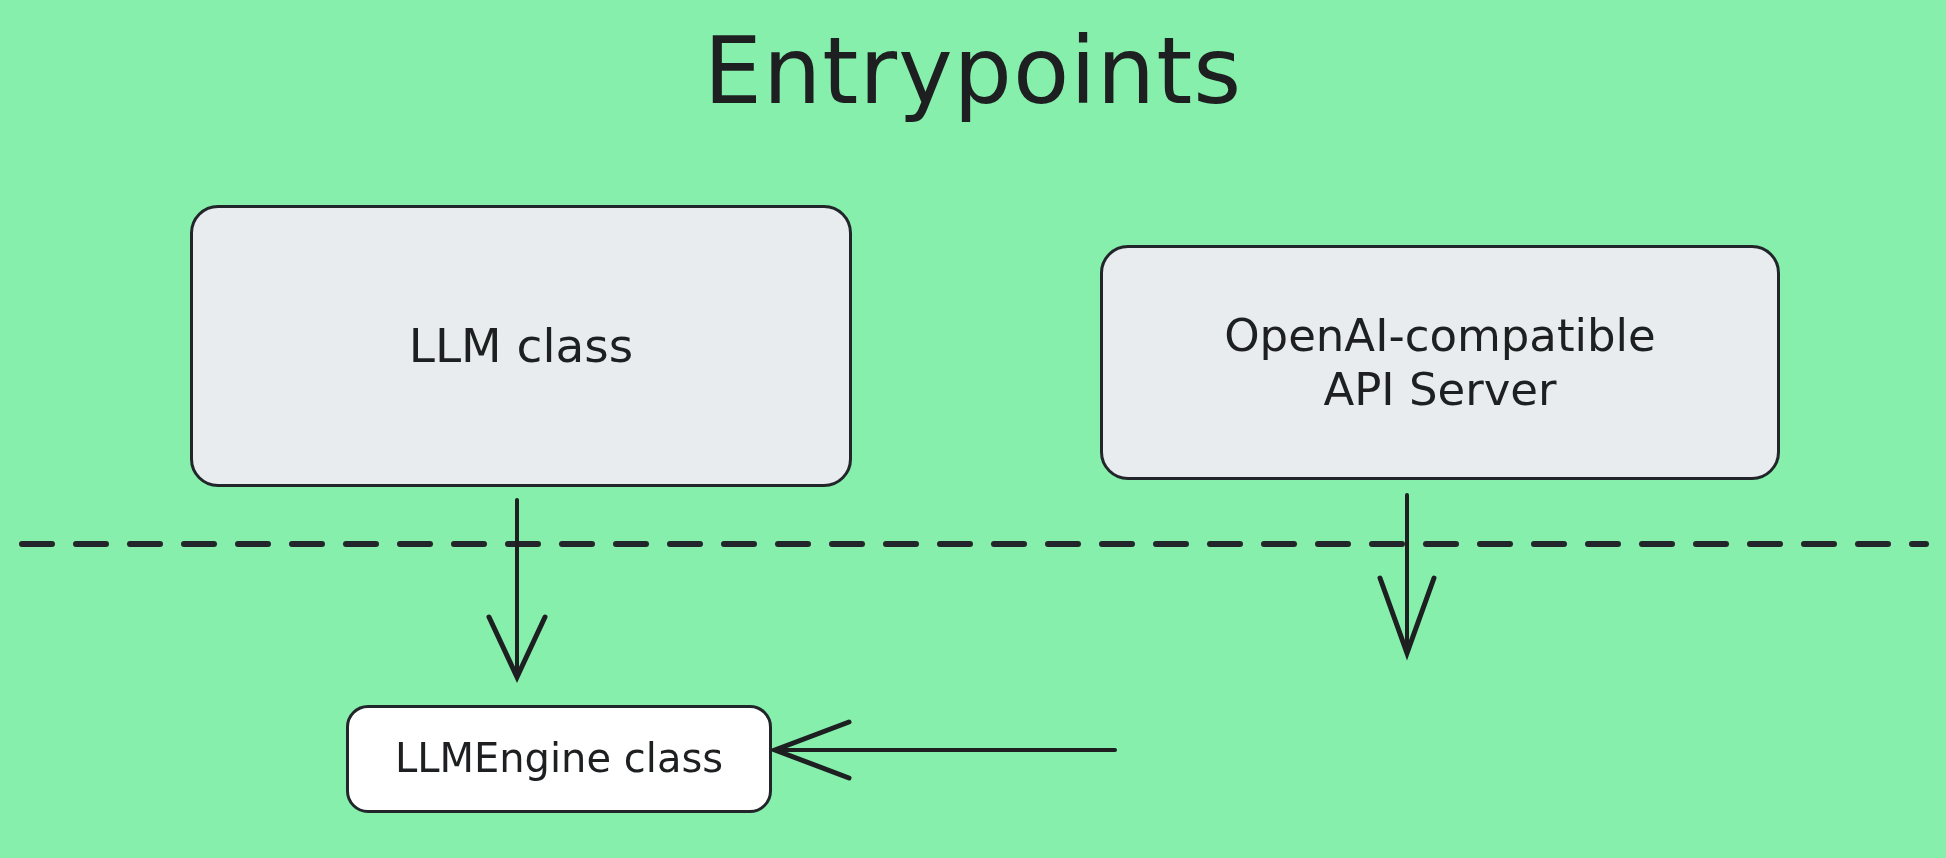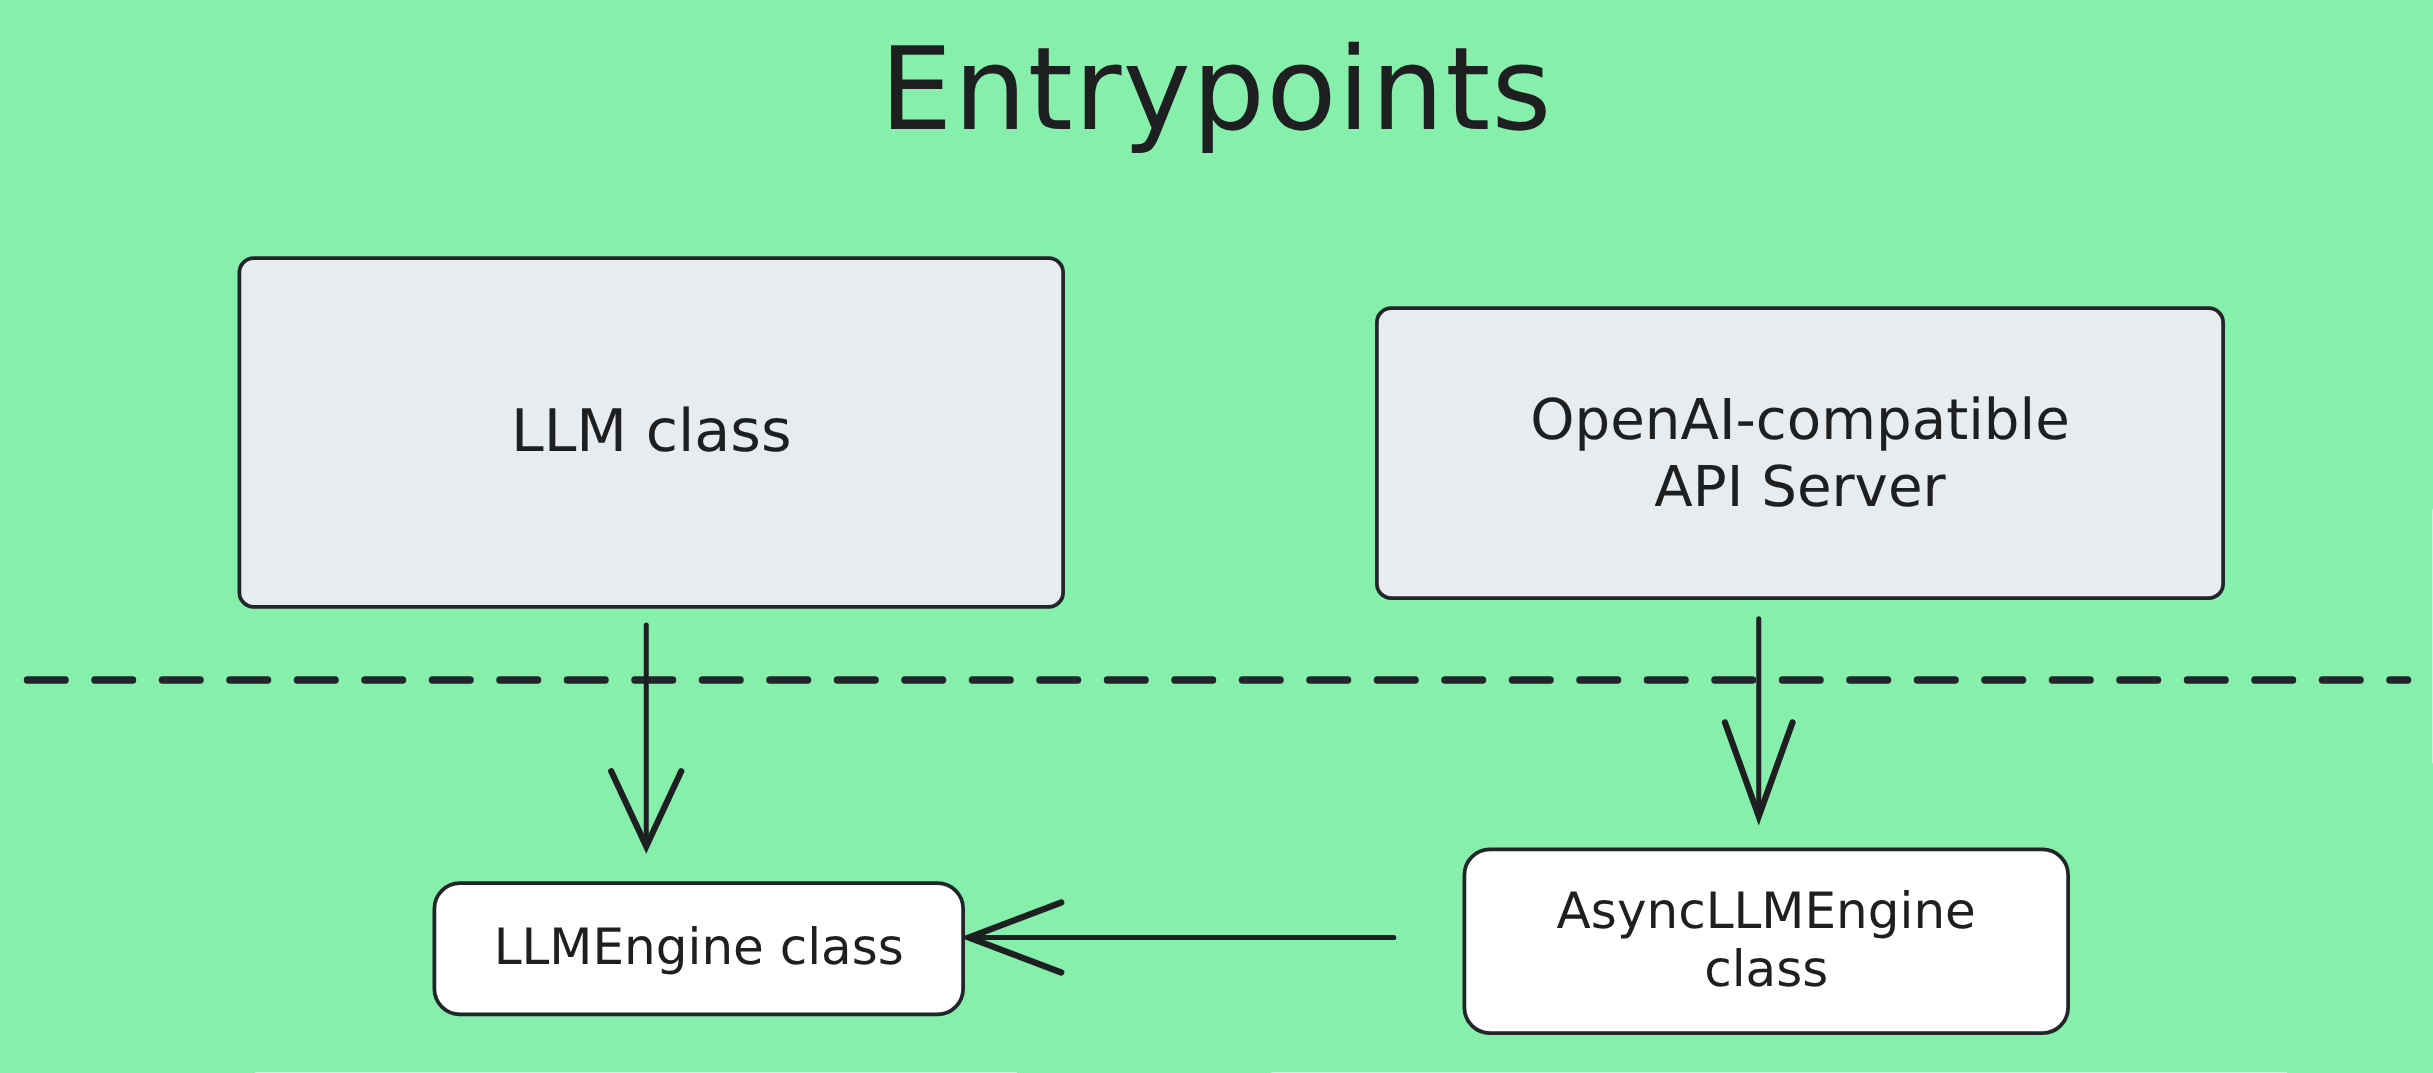--- a/index.html
+++ b/index.html
@@ -48,21 +48,21 @@
     font-family: "DejaVu Sans", sans-serif;
     line-height: 1.18;
   }
   .node-label {
     display: block;
     white-space: pre-line;
   }
   .node-shaded {
     background: #e8ecef;
     border: 3px solid #22262a;
-    border-radius: 13px;
+    border-radius: 28px;
   }
   .node-plain {
     background: #ffffff;
     border: 3px solid #22262a;
     border-radius: 22px;
   }
   #node-llm-class {
     left: 190px;
     top: 205px;
     width: 662px;
@@ -126,18 +126,14 @@
 
   <div id="node-openai-server" class="node node-shaded">
     <span class="node-label">OpenAI-compatible
 API Server</span>
   </div>
 
   <div id="node-llmengine-class" class="node node-plain">
     <span class="node-label">LLMEngine class</span>
   </div>
 
-  <div id="node-async-llmengine-class" class="node node-plain">
-    <span class="node-label">AsyncLLMEngine
-class</span>
-  </div>
 
 </div>
 
 </body></html>

